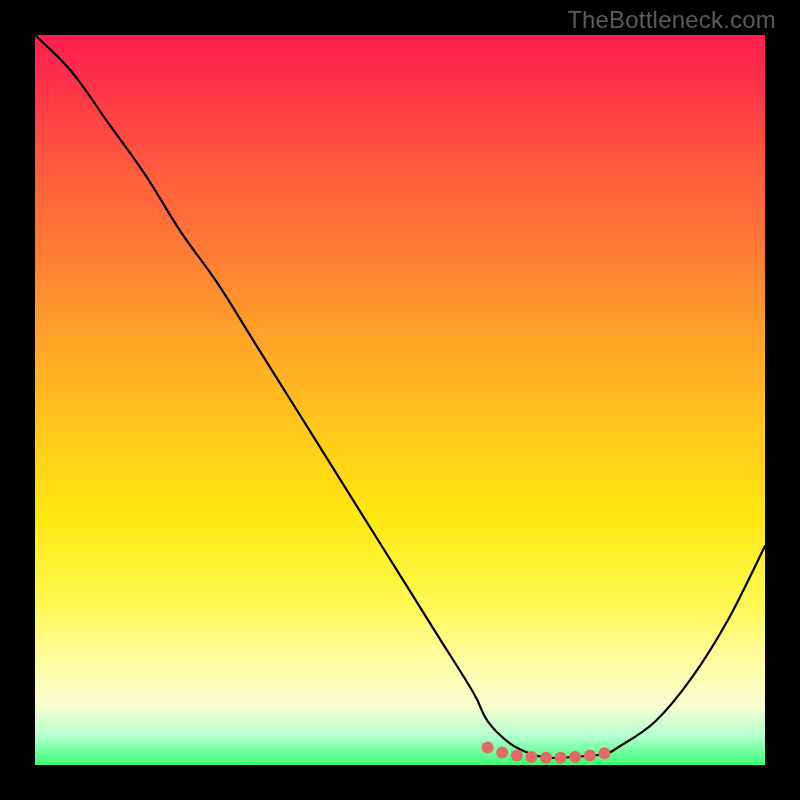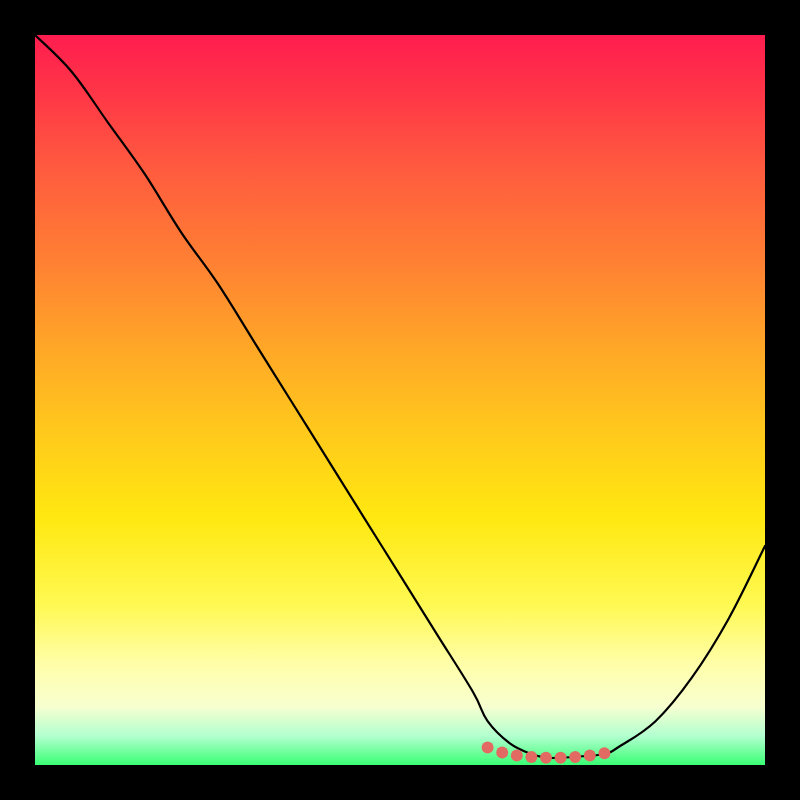--- a/index.html
+++ b/index.html
@@ -54,20 +54,21 @@
     inset: 0;
     width: 100%;
     height: 100%;
   }
 </style>
 </head>
 <body>
 
 <div class="frame">
 
+  <div class="watermark">TheBottleneck.com</div>
 
   <div class="plot-area">
     <svg class="curve" viewBox="0 0 730 730" preserveAspectRatio="none">
       <path fill="none" stroke="#000000" stroke-width="2.2" stroke-linecap="round" stroke-linejoin="round" d="M 0.00 0.00 C 6.57 6.57, 23.36 20.73, 36.50 36.50 C 49.64 52.27, 59.86 69.20, 73.00 87.60 C 86.14 106.00, 96.36 118.99, 109.50 138.70 C 122.64 158.41, 132.86 177.39, 146.00 197.10 C 159.14 216.81, 169.36 228.49, 182.50 248.20 C 195.64 267.91, 205.86 285.58, 219.00 306.60 C 232.14 327.62, 242.36 343.98, 255.50 365.00 C 268.64 386.02, 278.86 402.38, 292.00 423.40 C 305.14 444.42, 315.36 460.78, 328.50 481.80 C 341.64 502.82, 351.86 519.18, 365.00 540.20 C 378.14 561.22, 388.36 577.58, 401.50 598.60 C 414.64 619.62, 428.80 641.23, 438.00 657.00 C 447.20 672.77, 446.03 677.00, 452.60 686.20 C 459.17 695.40, 466.62 702.19, 474.50 708.10 C 482.38 714.01, 489.83 716.42, 496.40 719.05 C 502.97 721.68, 505.74 722.04, 511.00 722.70 C 516.26 723.36, 519.03 722.96, 525.60 722.70 C 532.17 722.44, 539.62 721.90, 547.50 721.24 C 555.38 720.58, 562.83 720.76, 569.40 719.05 C 575.97 717.34, 574.80 717.66, 584.00 711.75 C 593.20 705.84, 607.36 698.68, 620.50 686.20 C 633.64 673.72, 643.86 660.80, 657.00 642.40 C 670.14 624.00, 680.36 607.65, 693.50 584.00 C 706.64 560.35, 723.43 524.14, 730.00 511.00"></path>
       <g>
           <circle cx="452.60" cy="712.48" r="6" fill="#e26a63"></circle>
           <circle cx="467.20" cy="717.59" r="6" fill="#e26a63"></circle>
           <circle cx="481.80" cy="720.51" r="6" fill="#e26a63"></circle>
           <circle cx="496.40" cy="721.97" r="6" fill="#e26a63"></circle>
           <circle cx="511.00" cy="722.70" r="6" fill="#e26a63"></circle>

